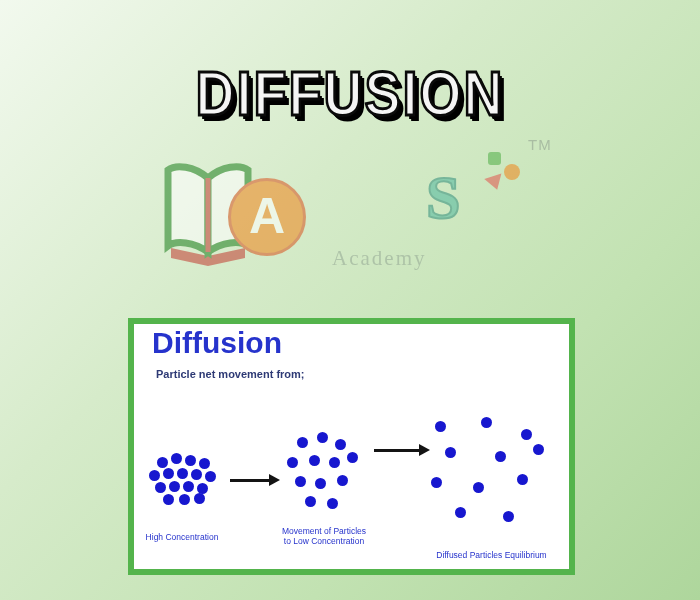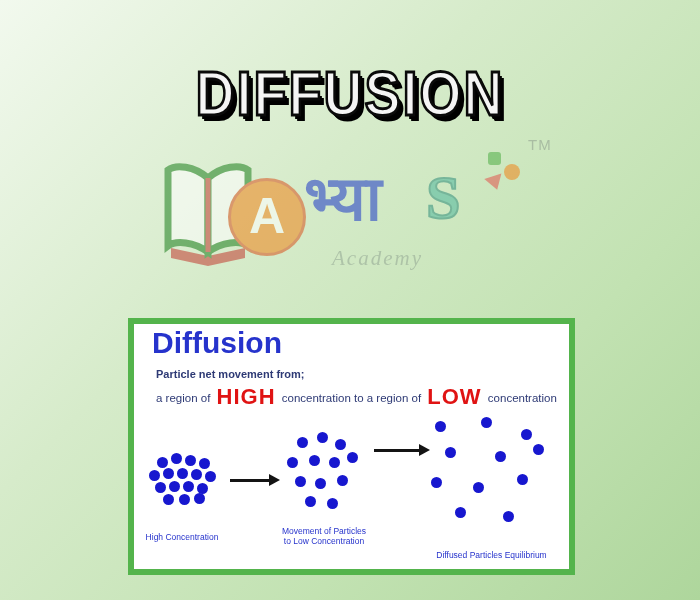--- a/index.html
+++ b/index.html
@@ -28,21 +28,21 @@
   }
   .logo-hindi{
     position:absolute;left:154px;top:18px;font-size:62px;font-weight:bold;color:#1d39c8;
     font-family:"DejaVu Sans",sans-serif;
   }
   .logo-s{
     position:absolute;left:276px;top:26px;font-size:62px;font-weight:bold;color:#4fb79e;
     -webkit-text-stroke:2px #2f8d7a;font-family:"Liberation Serif",serif;
   }
   .logo-academy{
-    position:absolute;left:182px;top:110px;font-size:21px;font-style:italic;
+    position:absolute;left:182px;top:110px;font-size:21px;
     color:#93a693;font-family:"Liberation Serif",serif;letter-spacing:2px;
   }
   .logo-tm{position:absolute;left:378px;top:0;font-size:15px;color:#8c9c8c;letter-spacing:1px;}
   .logo-square{position:absolute;left:338px;top:16px;width:13px;height:13px;background:#4fae46;border-radius:3px;}
   .logo-circle{position:absolute;left:354px;top:28px;width:16px;height:16px;background:#f08519;border-radius:50%;}
   .logo-triangle{
     position:absolute;left:336px;top:40px;width:0;height:0;
     border-left:9px solid transparent;border-right:9px solid transparent;
     border-top:14px solid #e2544d;transform:rotate(-18deg);
   }
@@ -91,36 +91,32 @@
   <div class="watermark">
     <svg class="book-icon" width="105" height="115" viewBox="0 0 105 115">
       <path d="M15 94 L52 102 L89 94 L89 104 L52 112 L15 104 Z" fill="#c23b30"></path>
       <path d="M52 24 C38 12, 20 10, 12 16 L12 92 C20 86, 38 88, 52 98 Z" fill="#ffffff" stroke="#1c7f1c" stroke-width="7"></path>
       <path d="M52 24 C66 12, 84 10, 92 16 L92 92 C84 86, 66 88, 52 98 Z" fill="#ffffff" stroke="#1c7f1c" stroke-width="7"></path>
       <line x1="52" y1="24" x2="52" y2="98" stroke="#c23b30" stroke-width="5"></line>
     </svg>
     <div class="logo-a">
       <span>A</span>
     </div>
-    <span class="logo-hindi">भ्या</span>
     <span class="logo-s">S</span>
     <span class="logo-academy">Academy</span>
     <span class="logo-tm">TM</span>
     <span class="logo-square"></span>
     <span class="logo-circle"></span>
     <span class="logo-triangle"></span>
   </div>
 
   <div class="card">
     <div class="card-title">Diffusion</div>
     <div class="card-sub">Particle net movement from;</div>
 
-    <div class="card-line">
-      <span>a region of </span><span class="red">HIGH</span><span> concentration to a region of </span><span class="red">LOW</span><span> concentration</span>
-    </div>
 
     <div class="dot-layer" id="dot-layer">
         <div class="dot" style="left: 22.5px; top: 132.5px;"></div>
         <div class="dot" style="left: 36.5px; top: 128.5px;"></div>
         <div class="dot" style="left: 50.5px; top: 130.5px;"></div>
         <div class="dot" style="left: 64.5px; top: 133.5px;"></div>
         <div class="dot" style="left: 14.5px; top: 145.5px;"></div>
         <div class="dot" style="left: 28.5px; top: 143.5px;"></div>
         <div class="dot" style="left: 42.5px; top: 143.5px;"></div>
         <div class="dot" style="left: 56.5px; top: 144.5px;"></div>

